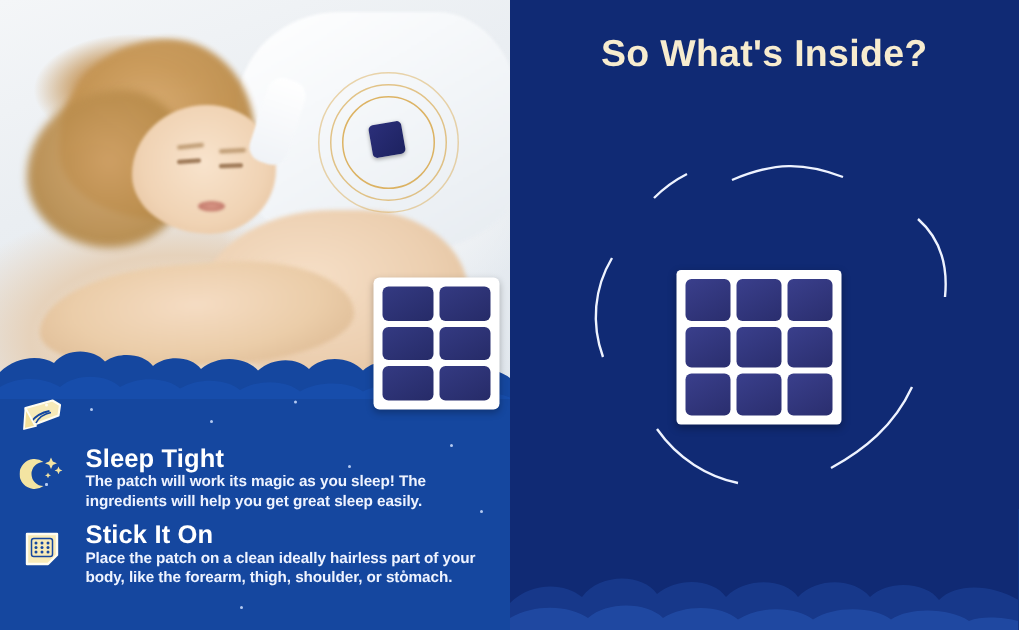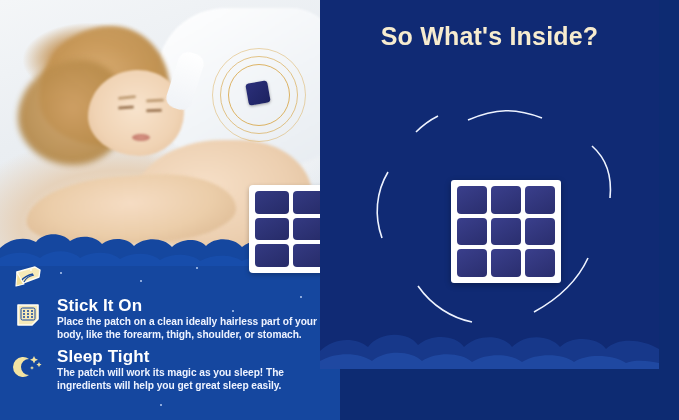--- a/index.html
+++ b/index.html
@@ -118,21 +118,21 @@
     color:#ffffff; font-size:17px; font-weight:bold; letter-spacing:.1px;
     line-height:19px; margin-bottom:1px;
   }
   .row-desc {
     color:#eef3ff; font-size:10.2px; line-height:12.6px; font-weight:bold;
     letter-spacing:-.05px; max-width:272px;
   }
 
   
   .right-panel {
-    position:absolute; left:320px; top:0; width:339px; height:369px;
+    position:absolute; left:340px; top:0; width:339px; height:420px;
     background:#102a74; overflow:hidden;
   }
   .rp-title {
     position:absolute; left:0; top:22px; width:339px; text-align:center;
     color:#f7eccf; font-size:25px; font-weight:bold; letter-spacing:.2px;
   }
   .bottom-clouds { position:absolute; left:0; bottom:0; width:339px; height:62px; }
 
   
   .connectors { position:absolute; left:0; top:0; width:339px; height:420px; }
@@ -216,20 +216,35 @@
             <path d="M8,17 C11,13 15,11 20,10" stroke="#15479f" stroke-width="1.3" fill="none"></path>
             <path d="M11,18 C13,14 16,12 21,11" stroke="#15479f" stroke-width="1.1" fill="none"></path>
             <path d="M4,8 L3,22 L11,20 L10,19 Z" fill="#f3e099" stroke="#fffdf2" stroke-width="1.2" stroke-linejoin="round"></path>
             <circle cx="18" cy="6" r="1" fill="#fffdf2"></circle>
           </svg>
         </div>
       </div>
 
       <div class="row">
         <div class="icon-wrap">
+          <svg width="30" height="26" viewBox="0 0 30 26">
+            <path d="M16,6 A10,10 0 1 0 16,22 A8,8 0 1 1 16,6 Z" fill="#f3e4a2"></path>
+            <path d="M21,3 l1.2,2.6 L25,6.8 l-2.8,1.2 L21,10.6 l-1.2,-2.6 L17,6.8 l2.8,-1.2 Z" fill="#f3e4a2"></path>
+            <path d="M26,9 l0.8,1.8 L28.6,11.6 l-1.8,0.8 L26,14.2 l-0.8,-1.8 L23.4,11.6 l1.8,-0.8 Z" fill="#f3e4a2"></path>
+            <path d="M19,13 l0.6,1.3 L21,14.9 l-1.4,0.6 L19,16.8 l-0.6,-1.3 L17,14.9 l1.4,-0.6 Z" fill="#f3e4a2"></path>
+          </svg>
+        </div>
+        <div class="row-text">
+          <div class="row-title">Sleep Tight</div>
+          <div class="row-desc">The patch will work its magic as you sleep! The ingredients will help you get great sleep easily.</div>
+        </div>
+      </div>
+
+      <div class="row">
+        <div class="icon-wrap">
           <svg width="26" height="26" viewBox="0 0 26 26">
             <path d="M3,3 H23 V17 L17,23 H3 Z" fill="#f7eab8" stroke="#fffdf2" stroke-width="1.6" stroke-linejoin="round"></path>
             <rect x="6" y="6" width="14" height="12" rx="1.5" fill="none" stroke="#15479f" stroke-width="1"></rect>
             <g fill="#15479f">
               <circle cx="9" cy="9" r="1"></circle>
                 <circle cx="13" cy="9" r="1"></circle>
                 <circle cx="17" cy="9" r="1"></circle>
               <circle cx="9" cy="12" r="1"></circle>
                 <circle cx="13" cy="12" r="1"></circle>
                 <circle cx="17" cy="12" r="1"></circle>
@@ -238,35 +253,20 @@
                 <circle cx="17" cy="15" r="1"></circle>
             </g>
           </svg>
         </div>
         <div class="row-text">
           <div class="row-title">Stick It On</div>
           <div class="row-desc">Place the patch on a clean  ideally hairless part of your body, like the forearm, thigh, shoulder, or stomach.</div>
         </div>
       </div>
 
-      <div class="row">
-        <div class="icon-wrap">
-          <svg width="30" height="26" viewBox="0 0 30 26">
-            <path d="M16,6 A10,10 0 1 0 16,22 A8,8 0 1 1 16,6 Z" fill="#f3e4a2"></path>
-            <path d="M21,3 l1.2,2.6 L25,6.8 l-2.8,1.2 L21,10.6 l-1.2,-2.6 L17,6.8 l2.8,-1.2 Z" fill="#f3e4a2"></path>
-            <path d="M26,9 l0.8,1.8 L28.6,11.6 l-1.8,0.8 L26,14.2 l-0.8,-1.8 L23.4,11.6 l1.8,-0.8 Z" fill="#f3e4a2"></path>
-            <path d="M19,13 l0.6,1.3 L21,14.9 l-1.4,0.6 L19,16.8 l-0.6,-1.3 L17,14.9 l1.4,-0.6 Z" fill="#f3e4a2"></path>
-          </svg>
-        </div>
-        <div class="row-text">
-          <div class="row-title">Sleep Tight</div>
-          <div class="row-desc">The patch will work its magic as you sleep! The ingredients will help you get great sleep easily.</div>
-        </div>
-      </div>
-
     </div>
   </div>
 
   <div class="right-panel">
 
     <div class="rp-title">So What's Inside?</div>
 
     <svg class="connectors" viewBox="0 0 339 420">
       <g fill="none" stroke="#eef3ff" stroke-width="1.6">
         <path d="M148,120 C176,108 196,108 222,118"></path>

